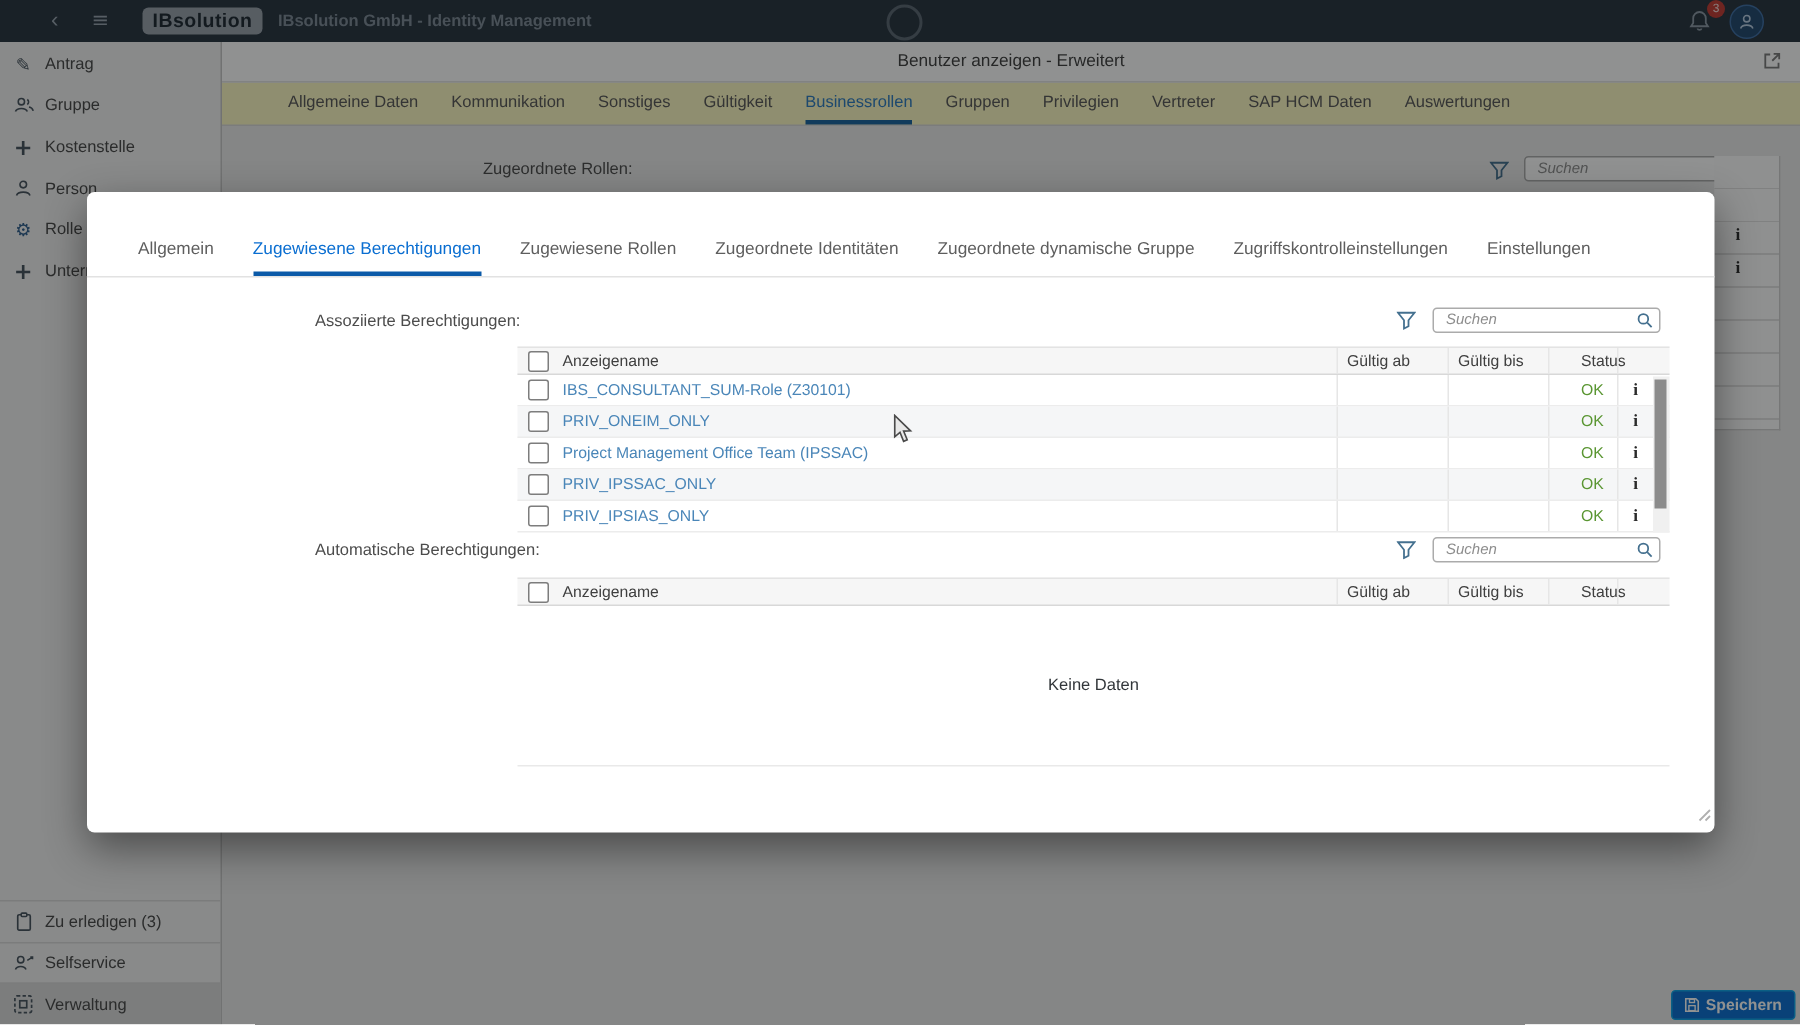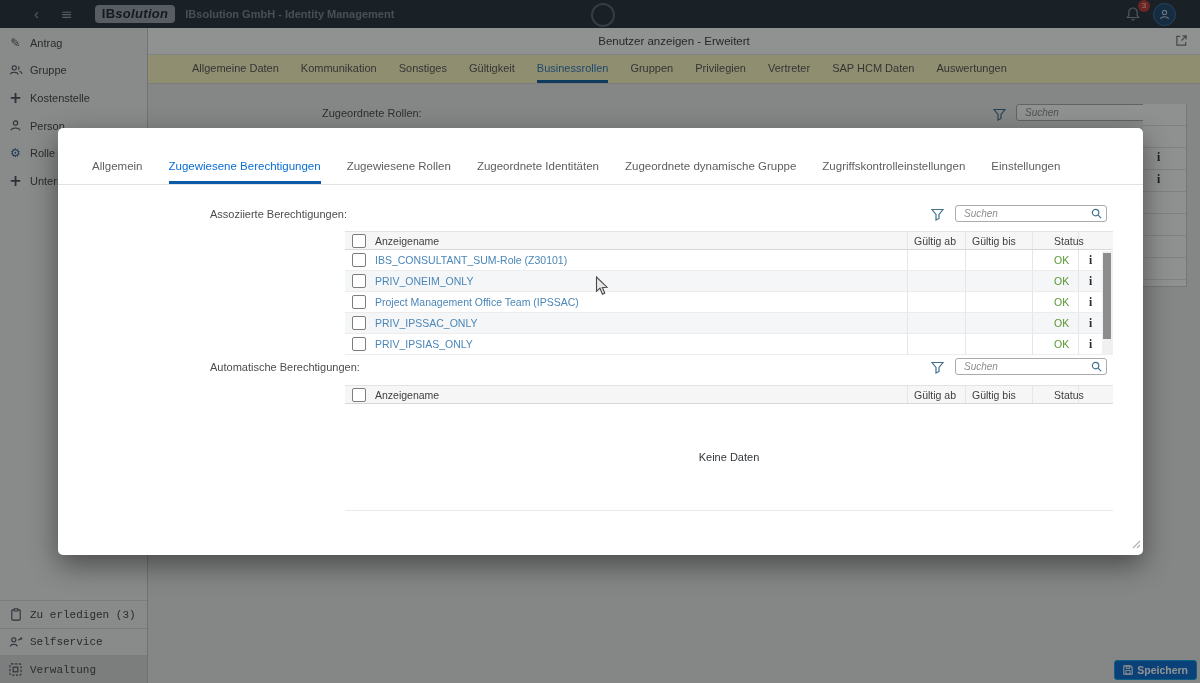--- a/index.html
+++ b/index.html
@@ -7,38 +7,38 @@
     font-family:"Liberation Sans",sans-serif;background:#ebebeb;}
 
   
   .topbar{position:absolute;top:0;left:0;right:0;height:28px;background:#27333f;
     display:flex;align-items:center;z-index:10;}
   .tb-back{margin-left:34px;color:#97a3ae;font-size:15px;line-height:28px;cursor:default;}
   .tb-menu{margin-left:22px;color:#97a3ae;font-size:14px;font-family:"DejaVu Sans",sans-serif;}
   .logo{margin-left:22px;background:#97a1aa;border-radius:4px;padding:1px 7px 2px 7px;
     color:#1d2731;font-size:13px;line-height:15px;letter-spacing:.3px;}
   .logo .ib{font-weight:bold;}
-  .logo .sol{font-weight:bold;font-style:italic;}
+  .logo .sol{font-weight:bold;}
   .tb-title{margin-left:10px;color:#7c8995;font-size:11px;font-weight:bold;}
   .tb-spinner{position:absolute;left:591px;top:3px;width:20px;height:20px;border:2px solid #5a6672;
     border-radius:50%;}
   .tb-bell{position:absolute;right:58px;top:5px;width:18px;height:18px;}
   .tb-badge{position:absolute;right:50px;top:0px;width:12px;height:12px;border-radius:50%;
     background:#c23b33;color:#f2dcdc;font-size:8px;text-align:center;line-height:12px;}
   .tb-avatar{position:absolute;right:24px;top:3px;width:21px;height:21px;border-radius:50%;
     background:#21486e;border:1px solid #3e6ea5;display:flex;align-items:center;justify-content:center;}
 
   
   .sidebar{position:absolute;top:28px;left:0;width:147px;bottom:0;background:#f2f2f2;
     border-right:1px solid #c6c6c6;z-index:5;}
   .sb-item{height:27.6px;display:flex;align-items:center;font-size:11px;color:#474747;
     padding-left:7px;box-sizing:border-box;}
   .sb-icon{width:17px;margin-right:6px;color:#46525d;font-size:12px;text-align:center;
     font-family:"DejaVu Sans",sans-serif;display:flex;align-items:center;justify-content:center;}
-  .sb-bottom{position:absolute;bottom:0;left:0;right:0;font-family:Liberation Mono, monospace;}
+  .sb-bottom{position:absolute;bottom:0;left:0;right:0;}
   .sb-bottom .sb-item{border-top:1px solid #d9d9d9;}
   .sb-item.selected{background:#dbdbdb;}
 
   
   .main{position:absolute;left:148px;top:28px;right:0;bottom:0;background:#ebebeb;}
   .page-header{height:26px;background:#ffffff;border-bottom:1px solid #e4e4e4;position:relative;
     display:flex;align-items:center;justify-content:center;font-size:11.5px;color:#3e3e3e;}
   .external-icon{position:absolute;right:12px;top:6px;}
   .page-tabs{height:28px;background:#fef9c3;border-bottom:1px solid #d9d9d9;display:flex;
     align-items:stretch;gap:22px;padding-left:44px;font-size:11px;color:#585858;}
@@ -80,21 +80,21 @@
   .tbl{position:absolute;left:287px;width:768px;font-size:10.5px;}
   .tbl-head{height:19px;background:#f6f6f6;border-top:1px solid #e3e3e3;border-bottom:1px solid #d8d8d8;
     display:flex;align-items:center;color:#3f3f3f;box-sizing:border-box;}
   .tbl-row{height:21px;border-bottom:1px solid #ececec;display:flex;align-items:center;
     box-sizing:border-box;background:#fff;}
   .tbl-row.alt{background:#f5f6f7;}
   .c-name{flex:1;display:flex;align-items:center;padding-left:7px;min-width:0;}
   .c-ab{width:58px;align-self:stretch;display:flex;align-items:center;padding-left:6px;
     border-left:1px solid #e6e6e6;box-sizing:border-box;}
   .c-bis{width:67px;align-self:stretch;display:flex;align-items:center;padding-left:6px;
-    border-left:1px solid #e6e6e6;box-sizing:border-box;}
+    border-left:1px solid #e6e6e6;box-sizing:border-box;margin-left:16px;}
   .c-status{width:46px;align-self:stretch;display:flex;align-items:center;padding-left:21px;
     border-left:1px solid #e6e6e6;box-sizing:border-box;}
   .c-info{width:24px;align-self:stretch;display:flex;align-items:center;justify-content:center;
     border-left:1px solid #e6e6e6;box-sizing:border-box;}
   .c-scroll{width:11px;align-self:stretch;}
   .chk{width:12px;height:12px;border:1px solid #7d7d7d;border-radius:2px;background:#fff;
     margin-right:9px;flex:none;}
   .link{color:#4a86b8;white-space:nowrap;overflow:hidden;text-overflow:ellipsis;}
   .ok{color:#5a9632;}
   .info-i{font-family:"Liberation Serif",serif;font-weight:bold;font-size:11.5px;color:#2b2b2b;}

